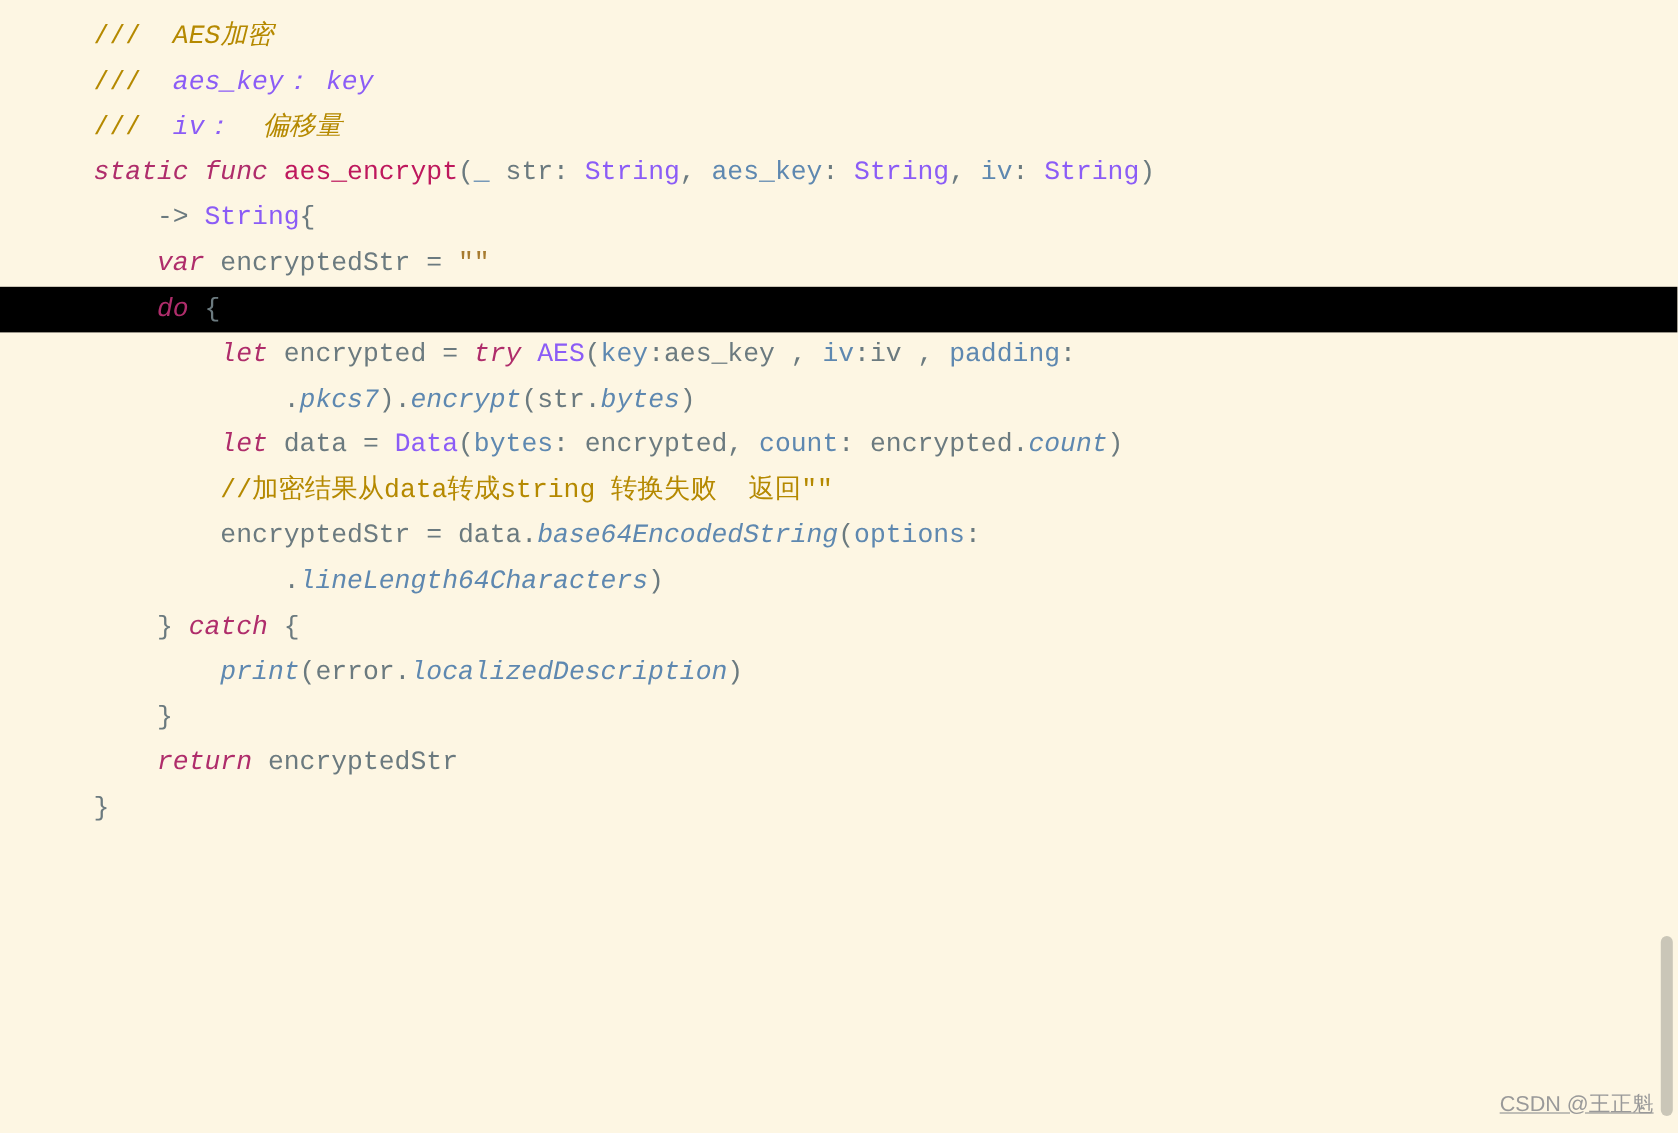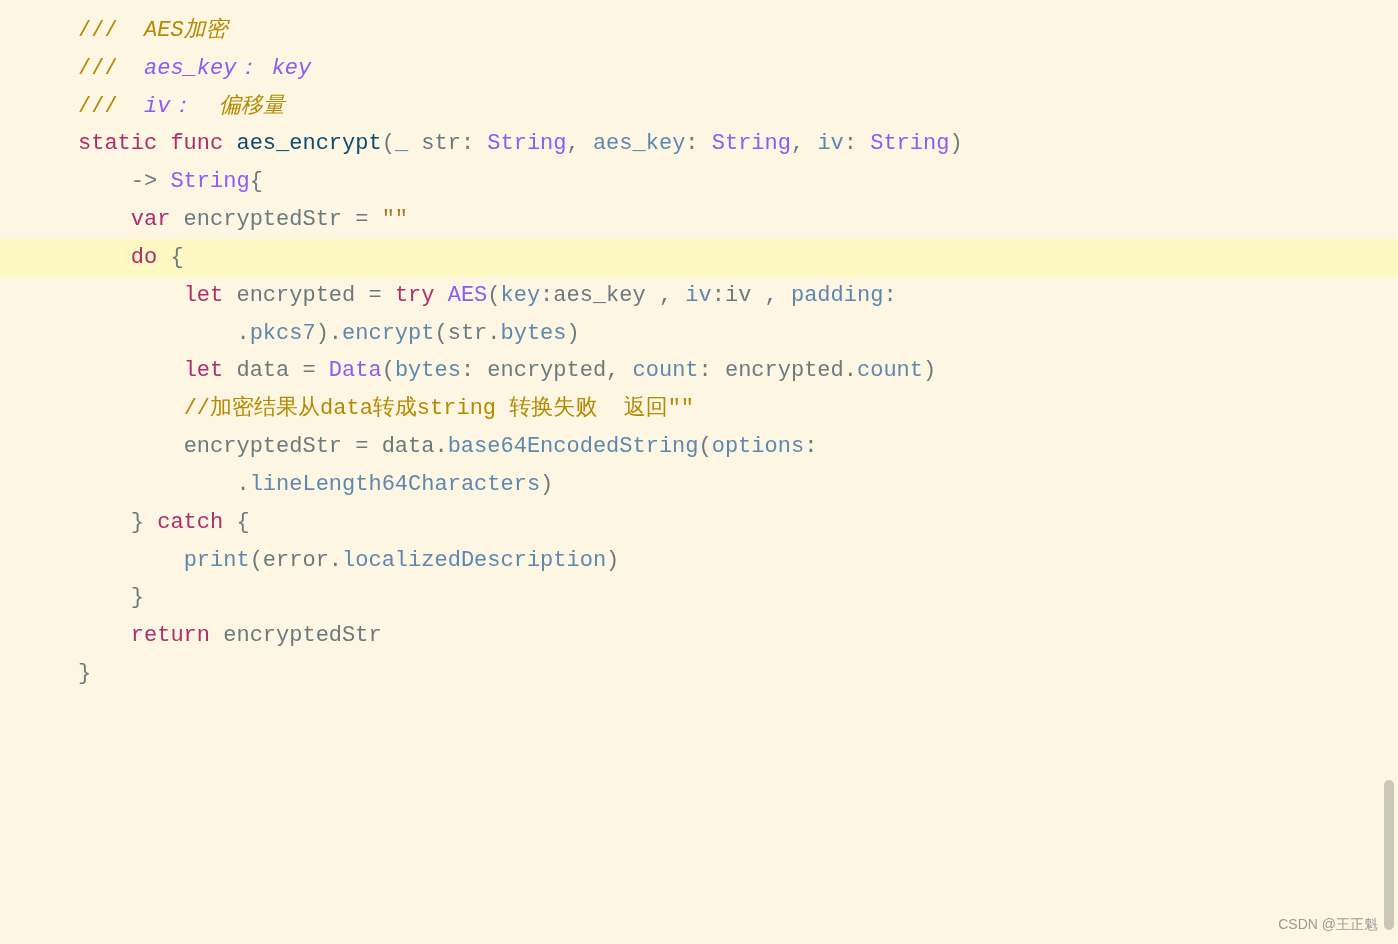--- a/index.html
+++ b/index.html
@@ -19,62 +19,65 @@
       overflow: hidden;
     }
     .code-container {
       padding: 0;
       white-space: pre;
     }
     .line {
       padding-left: 78px;
     }
     .line.highlighted {
-      background: #fef9c3;
+      background: #000000;
     }
     .comment {
       color: #b58900;
       font-style: italic;
       text-align: center;
     }
     .comment-slash {
       color: #b58900;
     }
     .comment-key {
       color: #8b5cf6;
       font-style: italic;
     }
     .keyword {
       color: #af2d6b;
+      font-style: italic;
     }
     .func-name {
-      color: #0c4a6e;
+      color: #be185d;
     }
     .param {
       color: #5e88b0;
     }
     .type {
       color: #8b5cf6;
     }
     .string {
       color: #a77b2f;
     }
     .method {
       color: #5e88b0;
+      font-style: italic;
     }
     .plain {
       color: #6b7a7f;
     }
     .watermark {
       position: absolute;
       right: 20px;
       bottom: 8px;
       color: #999;
-      font-size: 14px;
+      font-size: 18px;
       font-family: sans-serif;
+      text-decoration: underline;
     }
     .scrollbar {
       position: absolute;
       right: 4px;
       top: 780px;
       width: 10px;
       height: 150px;
       background: #cac6b8;
       border-radius: 5px;
     }

